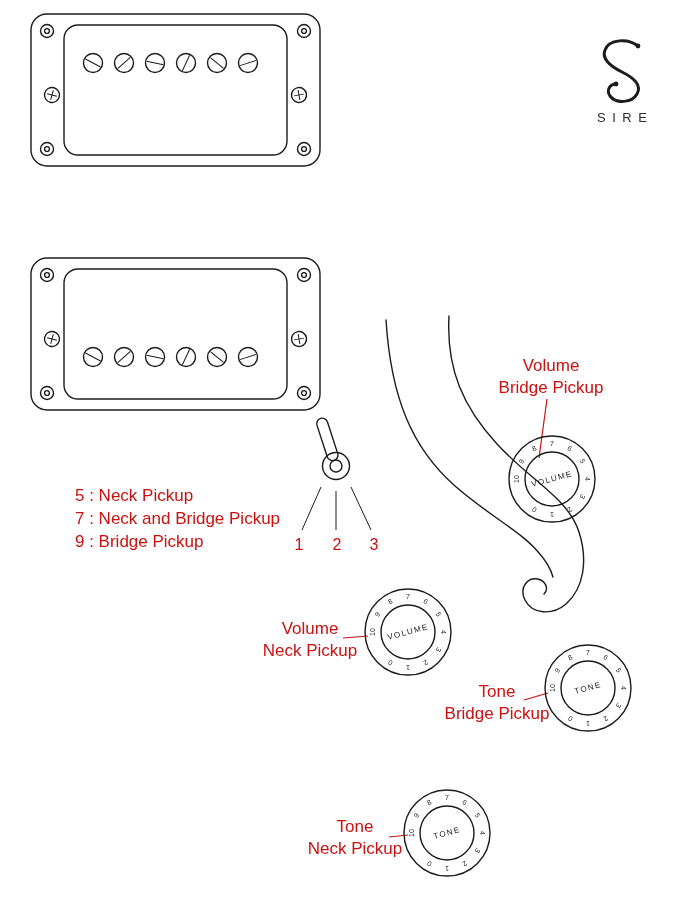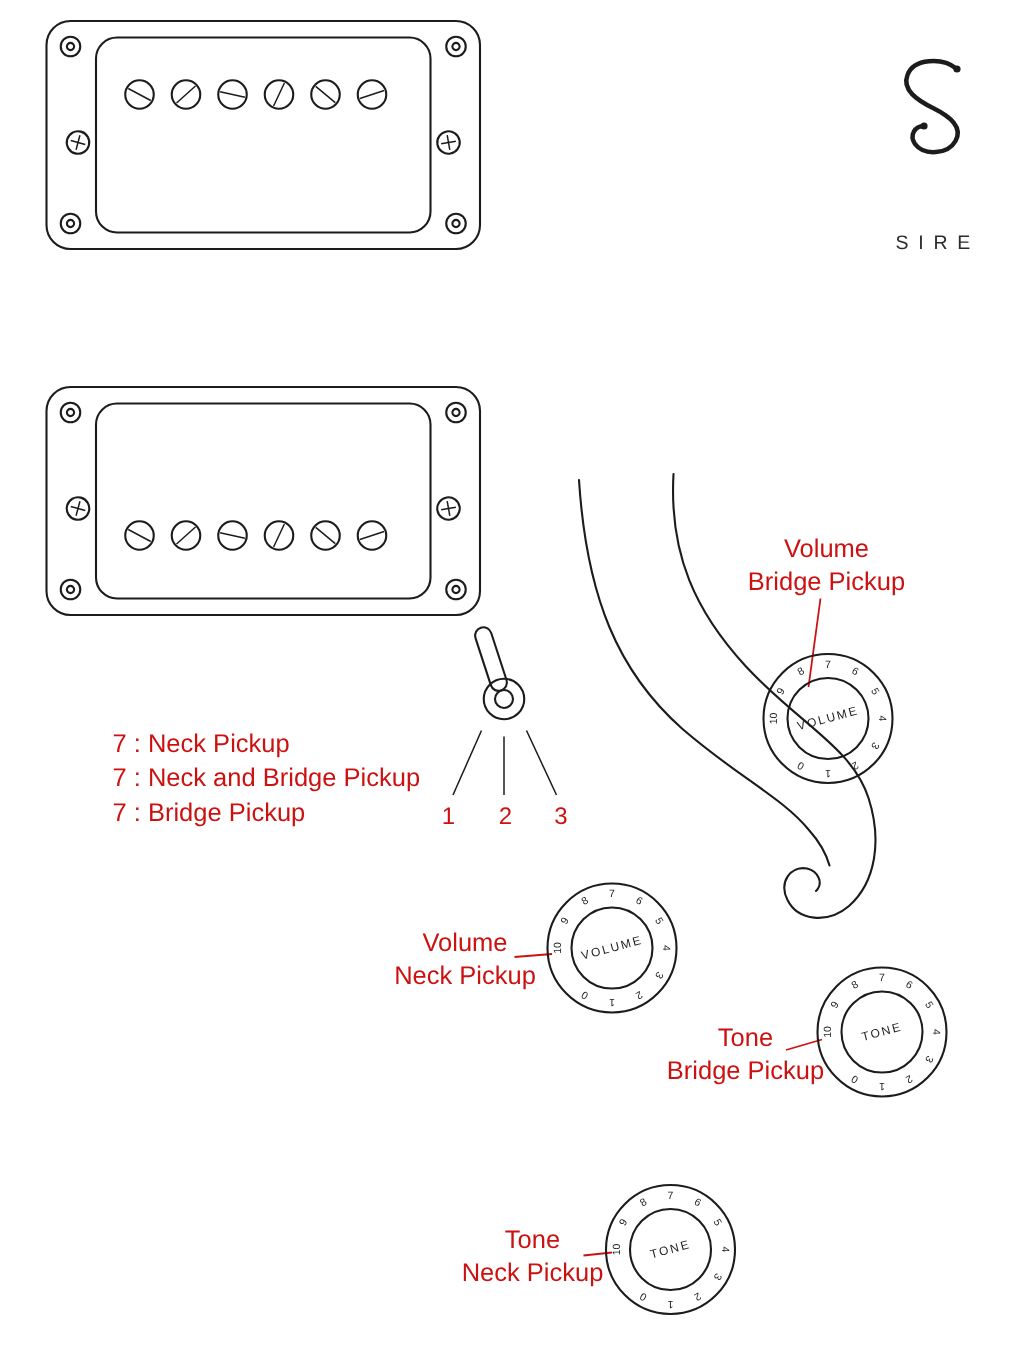--- a/index.html
+++ b/index.html
@@ -21,21 +21,21 @@
   .sw-num {
     position:absolute; top:536px; width:16px; text-align:center;
     color:var(--accent,#cc1111); font-size:16px;
   }
   .caption {
     position:absolute; width:130px; text-align:center;
     color:var(--accent,#cc1111); font-size:17px; line-height:22px; white-space:nowrap;
   }
   .wordmark {
     position:absolute; left:597px; top:110px;
-    font-size:13px; letter-spacing:6.5px; color:#2b2b2b;margin-top:44px;
+    font-size:13px; letter-spacing:6.5px; color:#2b2b2b;
   }
   .knob-num { font-size:7px; fill:var(--line,#1c1c1c); font-family:"Liberation Sans", sans-serif; }
   .knob-label { font-size:8px; letter-spacing:1.4px; fill:var(--line,#1c1c1c); font-family:"Liberation Sans", sans-serif; }
 </style>
 </head>
 <body>
 
 <div class="canvas">
 
   <svg class="layer" width="675" height="900" viewBox="0 0 675 900">
@@ -202,23 +202,23 @@
           <text x="447" y="797.5" class="knob-num" text-anchor="middle" dominant-baseline="central" transform="rotate(0 447 797.5)">7</text>
           <text x="429.25" y="802.2560981656525" class="knob-num" text-anchor="middle" dominant-baseline="central" transform="rotate(-30 429.25 802.2560981656525)">8</text>
           <text x="416.2560981656524" y="815.25" class="knob-num" text-anchor="middle" dominant-baseline="central" transform="rotate(-60 416.2560981656524 815.25)">9</text>
           <text x="411.5" y="833" class="knob-num" text-anchor="middle" dominant-baseline="central" transform="rotate(-90 411.5 833)">10</text>
           <text x="447" y="833" class="knob-label" text-anchor="middle" dominant-baseline="central" transform="rotate(-15 447 833)">TONE</text>
         </g>
       </g>
   </svg>
 
   <div class="legend">
-    <div>7 : Neck Pickup</div>
+    <div>5 : Neck Pickup</div>
     <div>7 : Neck and Bridge Pickup</div>
-    <div>7 : Bridge Pickup</div>
+    <div>9 : Bridge Pickup</div>
   </div>
 
   <div class="sw-num" style="left:291px">1</div>
   <div class="sw-num" style="left:329px">2</div>
   <div class="sw-num" style="left:366px">3</div>
 
   <div class="caption" style="left:486px; top:355px">
     <div>Volume</div>
     <div>Bridge Pickup</div>
   </div>

